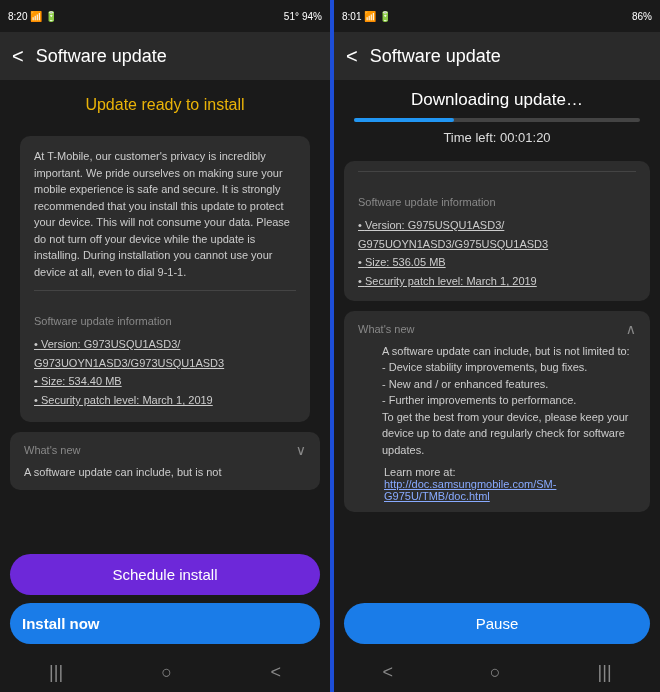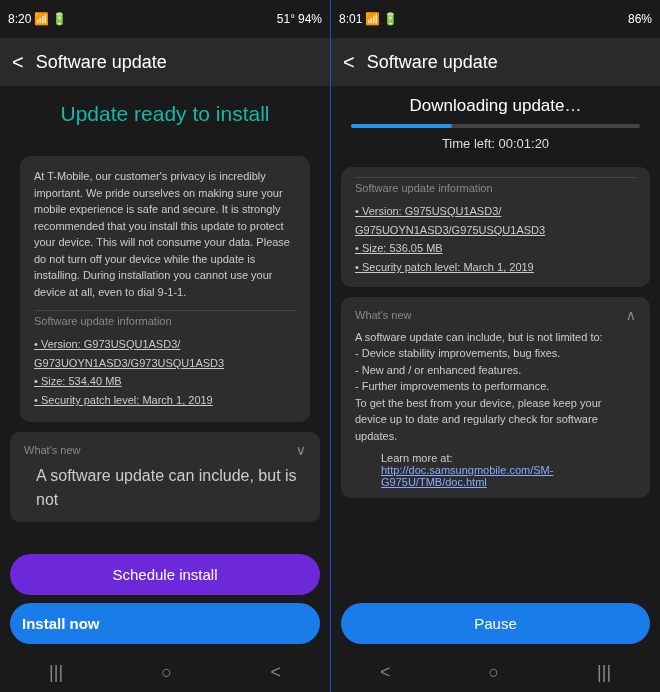--- a/index.html
+++ b/index.html
@@ -14,31 +14,31 @@
     .phone-panel {
       width: 330px;
       height: 692px;
       background: #1a1a1a;
       display: flex;
       flex-direction: column;
       overflow: hidden;
       position: relative;
     }
     .phone-panel.right {
-      border-left: 1px solid #1d4ed8;
+      border-left: 4px solid #1d4ed8;
     }
     
     .status-bar {
-      height: 38px;
+      height: 32px;
       background: #1a1a1a;
       display: flex;
       align-items: center;
       justify-content: space-between;
       padding: 0 8px;
-      font-size: 12px;
+      font-size: 10px;
       color: #fff;
       flex-shrink: 0;
     }
     .status-bar-left {
       display: flex;
       align-items: center;
       gap: 3px;
     }
     .status-bar-right {
       display: flex;
@@ -72,24 +72,23 @@
       flex-direction: column;
     }
     
     .update-header {
       background: #1a1a1a;
       text-align: center;
       padding: 16px 20px;
       flex-shrink: 0;
     }
     .update-title {
-      color: #14b8a6;
-      font-size: 21px;
-      font-weight: 500;
-      margin-bottom: 8px;
+      color: #eab308;
+      font-size: 16px;
+      font-weight: 500;
     }
     .update-subtitle {
       color: #aaa;
       font-size: 12px;
       line-height: 1.4;
     }
     .info-card {
       background: #2d2d2d;
       border-radius: 10px;
       margin: 6px 20px;
@@ -99,21 +98,21 @@
     .privacy-text {
       color: #ccc;
       font-size: 11px;
       line-height: 1.5;
       margin-bottom: 10px;
     }
     .divider-label {
       color: #888;
       font-size: 11px;
       border-top: 1px solid #444;
-      padding-top: 4px;
+      padding-top: 24px;
       margin-bottom: 8px;
     }
     .info-list {
       color: #ccc;
       font-size: 11px;
       line-height: 1.7;
       list-style: none;
       text-decoration: underline;
     }
     .info-list li::before {
@@ -132,23 +131,22 @@
       align-items: center;
       margin-bottom: 6px;
       gap: 43px;
     }
     .whats-new-label {
       color: #888;
       font-size: 11px;
     }
     .whats-new-text {
       color: #ccc;
-      font-size: 16px;
+      font-size: 11px;
       line-height: 1.5;
-      margin-left: 12px;
     }
     
     .bottom-buttons {
       padding: 8px 10px;
       background: #1a1a1a;
       display: flex;
       flex-direction: column;
       gap: 8px;
       flex-shrink: 0;
     }
@@ -365,21 +363,21 @@
         <li>Size: 536.05 MB</li>
         <li>Security patch level: March 1, 2019</li>
       </ul>
     </div>
 
     <div class="right-whats-new">
       <div class="whats-new-header">
         <span class="whats-new-label">What's new</span>
         <span class="chevron-icon">∧</span>
       </div>
-      <div class="whats-new-content" style="white-space: pre-line;">A software update can include, but is not limited to:
+      <div class="whats-new-content" style="white-space: pre-line; margin-left: 24px;">A software update can include, but is not limited to:
 - Device stability improvements, bug fixes.
 - New and / or enhanced features.
 - Further improvements to performance.
 To get the best from your device, please keep your device up to date and regularly check for software updates.</div>
       <div class="learn-more">
         <span>Learn more at:</span><br>
         <span class="learn-link">http://doc.samsungmobile.com/SM-G975U/TMB/doc.html</span>
       </div>
     </div>
   </div>

